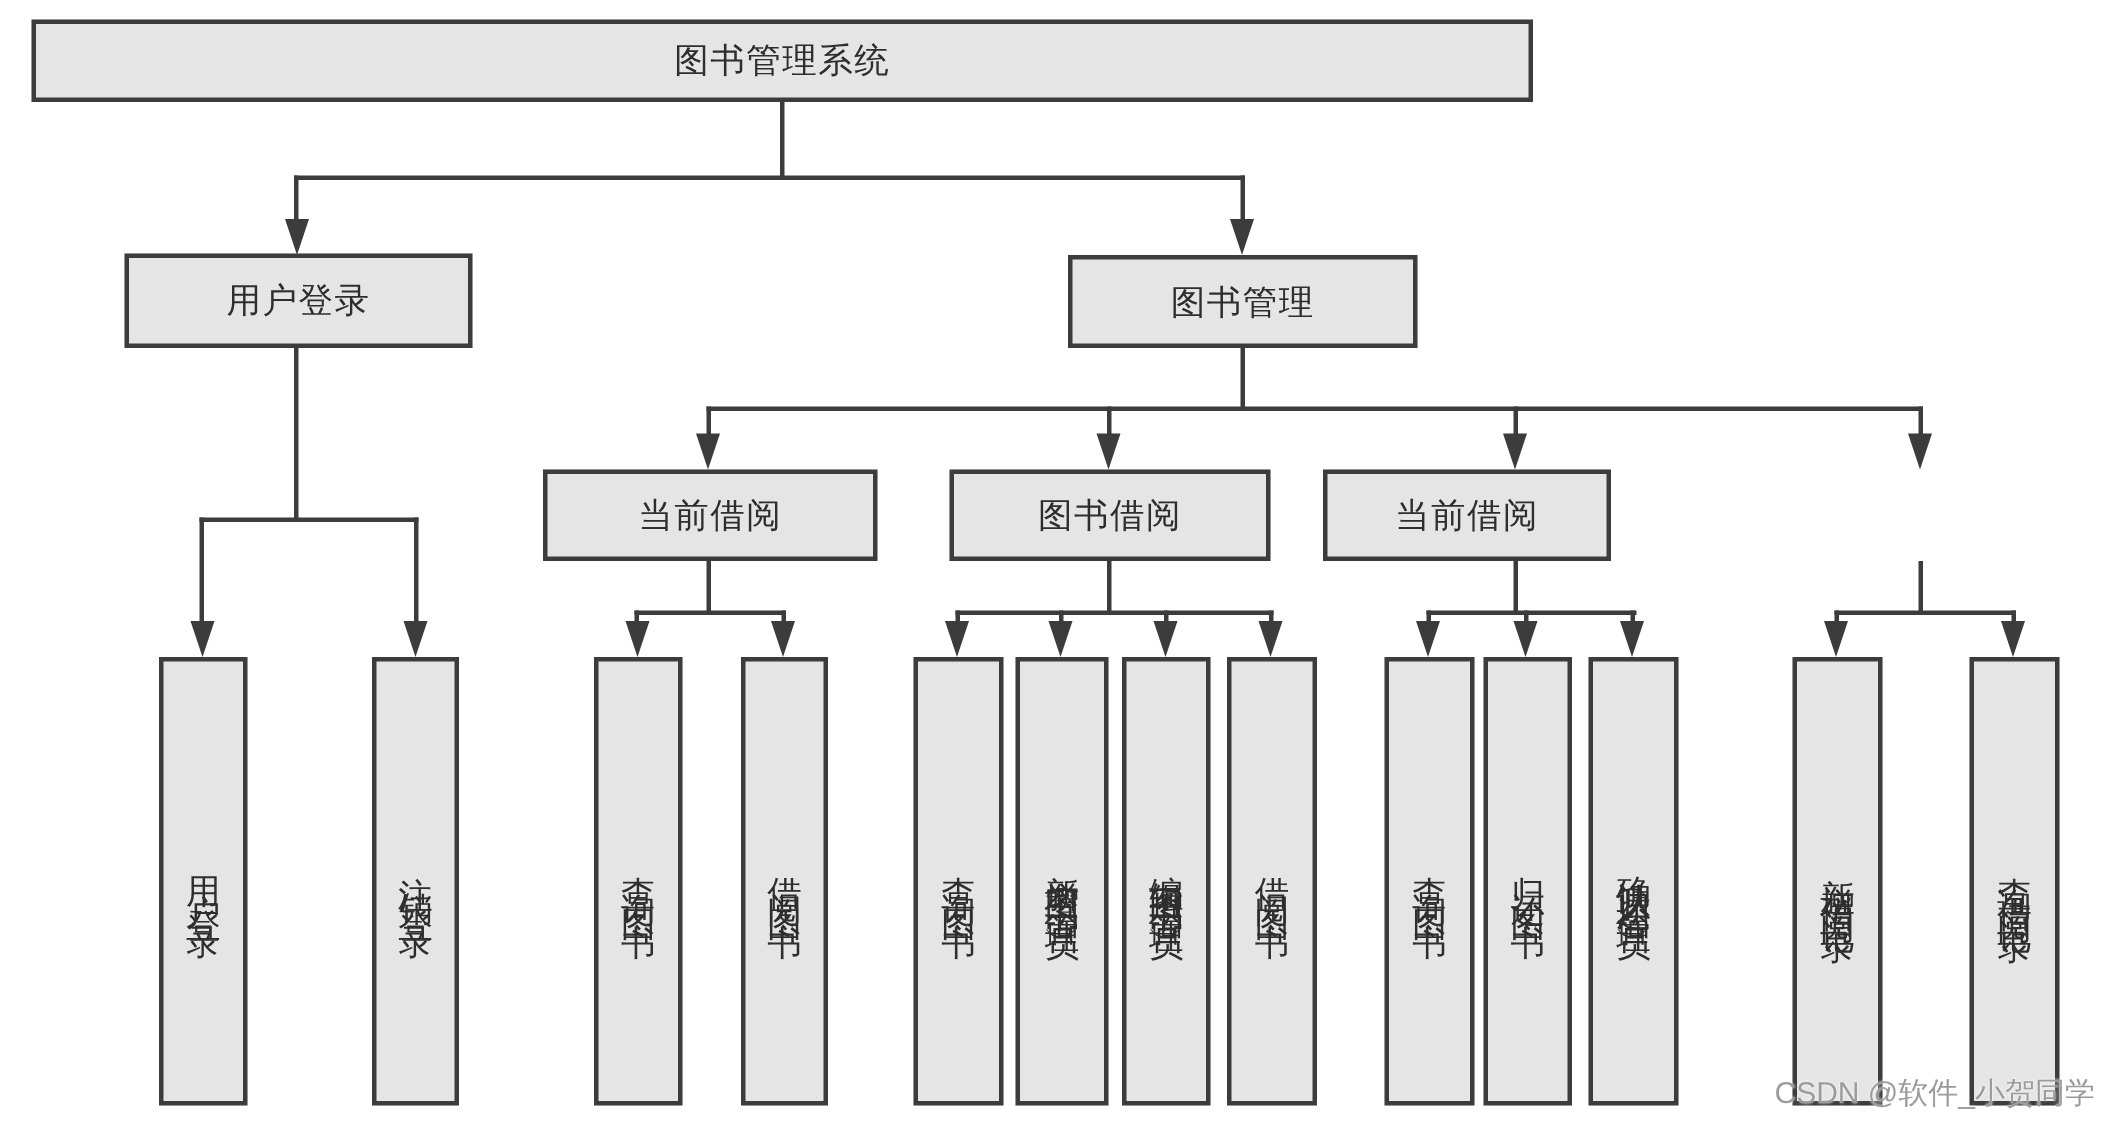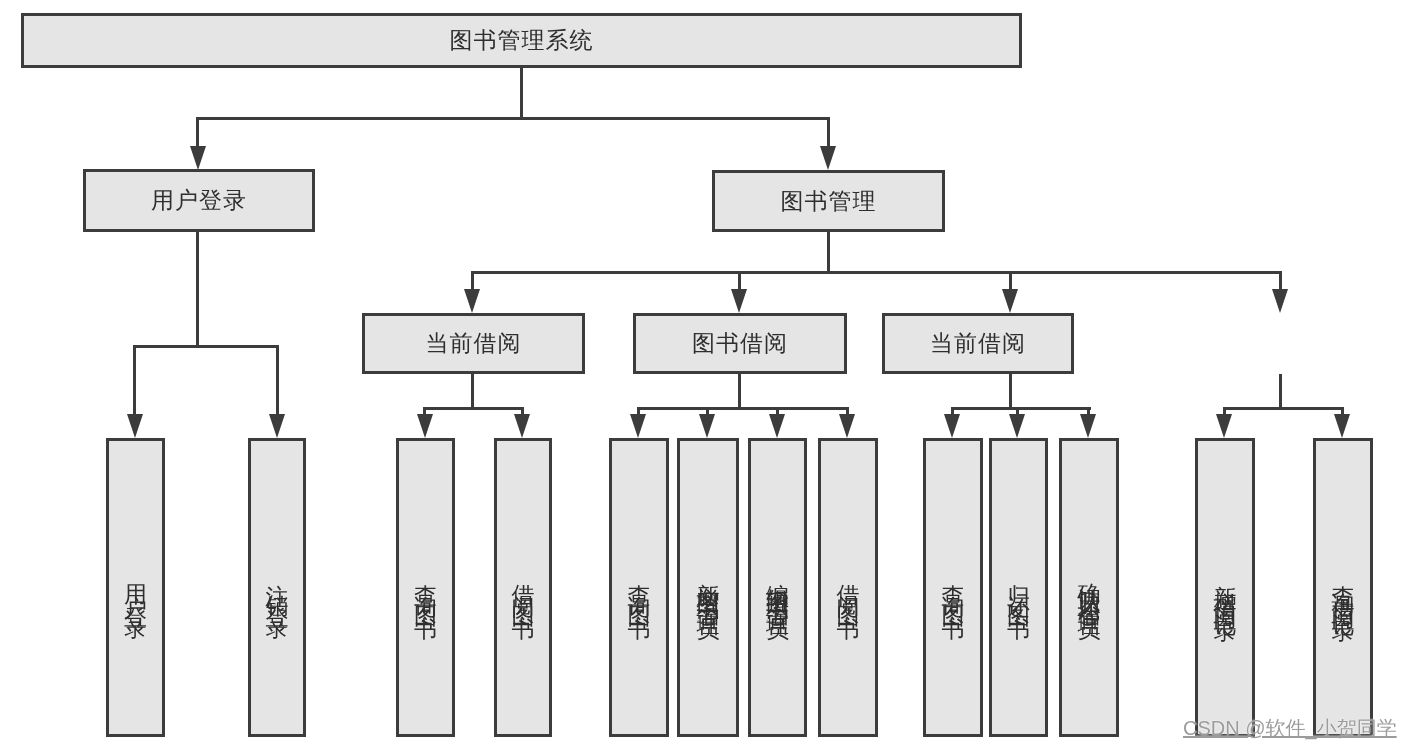--- a/index.html
+++ b/index.html
@@ -63,21 +63,20 @@
     border-top:24px solid #3c3c3c;
   }
   .watermark{
     position:absolute;
     left:1183px;top:715px;
     font-size:20px;
     color:#9c9c9c;
     white-space:nowrap;
     text-shadow:0 0 2px #ffffff;
     z-index:5;
-    text-decoration:underline;
   }
 </style>
 </head>
 <body>
 
 <div class="stage">
 
   <div class="box hbox" id="n-root">图书管理系统</div>
 
   <div class="box hbox" id="n-l2-0">用户登录</div>

